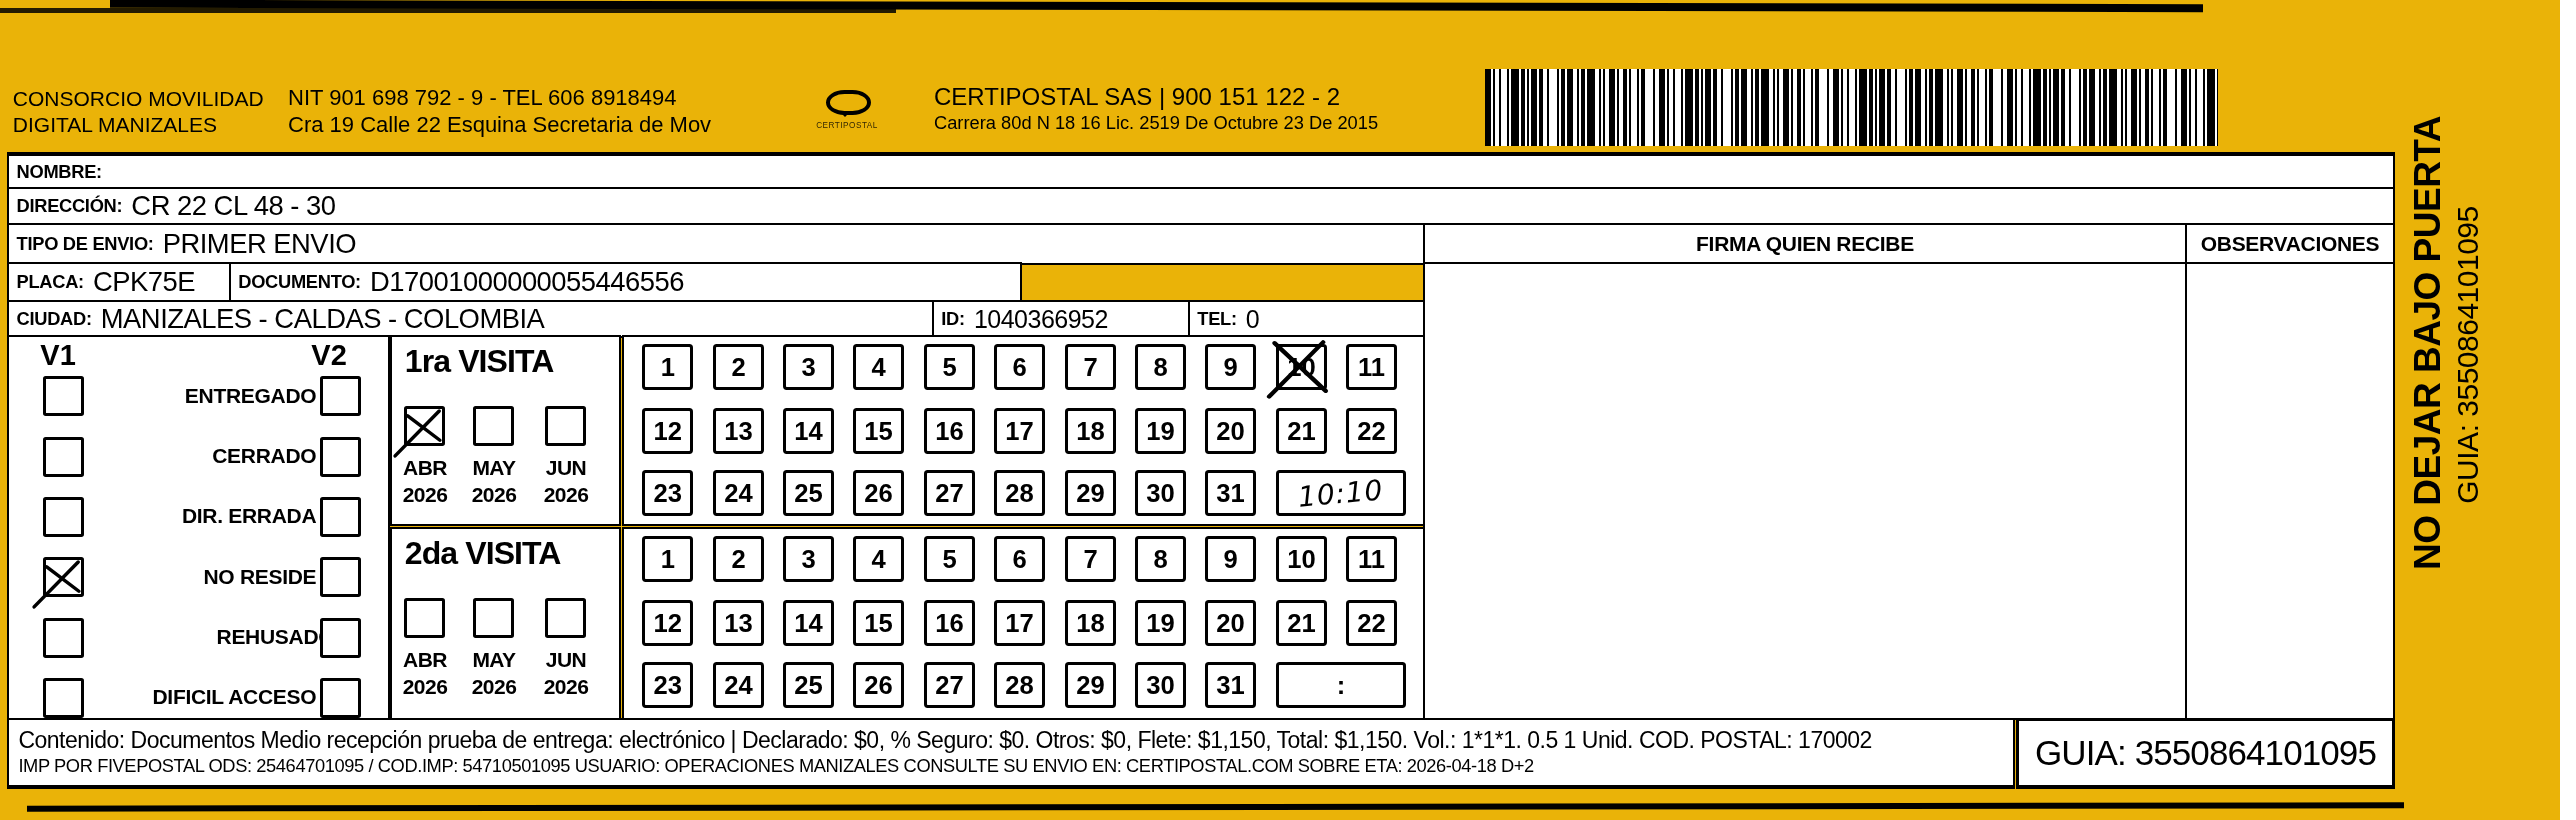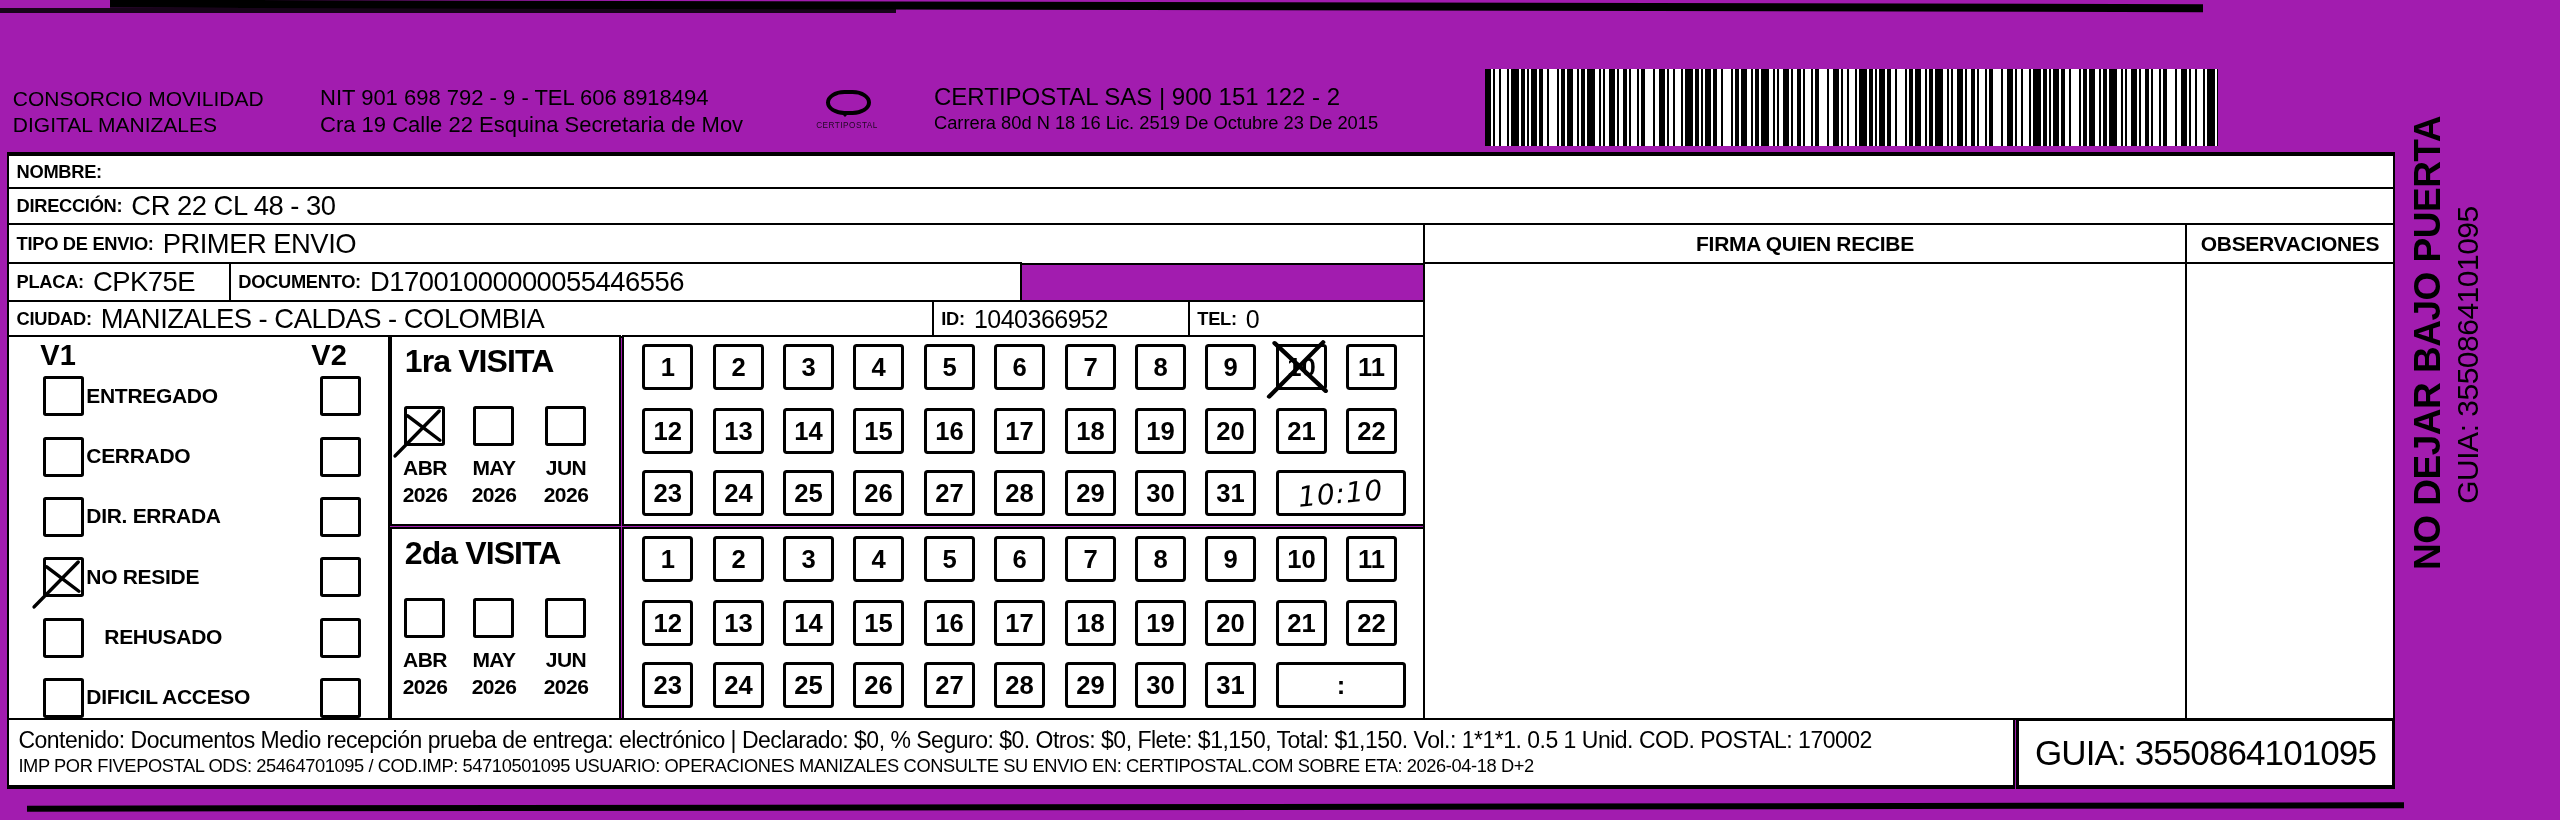--- a/index.html
+++ b/index.html
@@ -1,36 +1,36 @@
 <!DOCTYPE html>
 <html style="font-size:14.6px"><head>
 <meta charset="utf-8">
 <style>
   html,body{margin:0;padding:0;background:#fff;}
-  .page{position:relative;width:2560px;height:821px;background:#a21caf;overflow:hidden;
+  .page{position:relative;width:2560px;height:821px;background:#eab308;overflow:hidden;
         font-family:"Liberation Sans",sans-serif;color:#000;}
   .cell{position:absolute;border:2.7px solid #000;box-sizing:border-box;background:#fff;}
   .fieldrow{display:flex;align-items:center;gap:9.1px;padding-left:7.3px;}
   .flabel{font-weight:bold;font-size:18.3px;letter-spacing:-0.3px;white-space:nowrap;}
   .fval{font-size:27.4px;letter-spacing:-0.5px;white-space:nowrap;}
   .fval.small{font-size:25px;}
   .hdrtext{position:absolute;}
   .hdr-company div{font-size:21px;line-height:25.6px;letter-spacing:0;}
   .hdr-nit div{font-size:22px;line-height:27.4px;}
   .hdr-carrier .c1{font-size:24px;line-height:29px;}
   .hdr-carrier .c2{font-size:18.3px;line-height:24px;}
   .bubble{width:37px;height:17.4px;border:4.6px solid #000;border-radius:50%/60%;position:relative;}
   .bubble:after{content:'';position:absolute;left:9.1px;bottom:-12px;border:6.4px solid transparent;border-top-color:#000;}
   .logo-cap{font-size:8.2px;letter-spacing:0.5px;opacity:.8;margin-top:5.5px;text-align:center;width:82px;margin-left:-20px;filter:blur(0.4px);}
   .barcode{position:absolute;left:1485px;top:69px;width:737px;height:77px;display:flex;}
   .barcode span{height:100%;flex:none;}
   .bb{background:#000;}.bs{background:#fff;}
   .vhdr{position:absolute;top:1.8px;font-size:29px;font-weight:bold;}
   .chk{position:absolute;width:41px;height:40px;border:3.7px solid #000;border-radius:2.7px;box-sizing:border-box;background:#fff;}
-  .opt-label{position:absolute;font-weight:bold;font-size:21px;text-align:left;letter-spacing:-0.3px;}
+  .opt-label{position:absolute;font-weight:bold;font-size:21px;text-align:right;letter-spacing:-0.3px;}
   .vtitle{position:absolute;left:12.8px;top:5.5px;font-size:32px;font-weight:bold;letter-spacing:-0.9px;white-space:nowrap;}
   .months{position:absolute;inset:0;}
   .mlab{position:absolute;font-size:21px;font-weight:bold;text-align:center;letter-spacing:-0.5px;}
   .daybox{position:absolute;width:51px;height:46px;border:3.7px solid #000;border-radius:3.7px;box-sizing:border-box;
           display:flex;align-items:center;justify-content:center;font-size:25.6px;font-weight:bold;background:#fff;}
   .timebox{font-weight:bold;}
   .hand{font-family:"DejaVu Sans",sans-serif;font-style:italic;font-weight:500;font-size:28px;transform:rotate(-5deg);letter-spacing:0.9px;}
   .xm{position:absolute;left:0;top:0;width:100%;height:100%;overflow:visible;}
   .xm path{stroke:#000;stroke-width:10;fill:none;stroke-linecap:round;}
   .dmark{position:absolute;inset:0;}
@@ -54,21 +54,21 @@
   <div>
     <div class="artifact" style="left:110px;top:1.8px;width:2093px;height:8.2px;transform:rotate(0.12deg);"></div>
     <div class="artifact" style="left:0;top:8.2px;width:896px;height:4.6px;opacity:.85;"></div>
     <div class="artifact" style="left:1261px;top:5.5px;width:932px;height:3.7px;opacity:.9;"></div>
   </div>
 
   <div class="hdrtext hdr-company" style="left:12.8px;top:86px;">
     <div>CONSORCIO MOVILIDAD</div>
     <div>DIGITAL MANIZALES</div>
   </div>
-  <div class="hdrtext hdr-nit" style="left:320px;top:84px;">
+  <div class="hdrtext hdr-nit" style="left:288px;top:84px;">
     <div>NIT 901 698 792 - 9 - TEL 606 8918494</div>
     <div>Cra 19 Calle 22 Esquina Secretaria de Mov</div>
   </div>
   <div class="hdrtext" style="left:826px;top:90px;">
     <div class="bubble"></div>
     <div class="logo-cap">CERTIPOSTAL</div>
   </div>
   <div class="hdrtext hdr-carrier" style="left:934px;top:82px;">
     <div class="c1">CERTIPOSTAL SAS | 900 151 122 - 2</div>
     <div class="c2">Carrera 80d N 18 16  Lic. 2519 De Octubre 23 De 2015</div>

